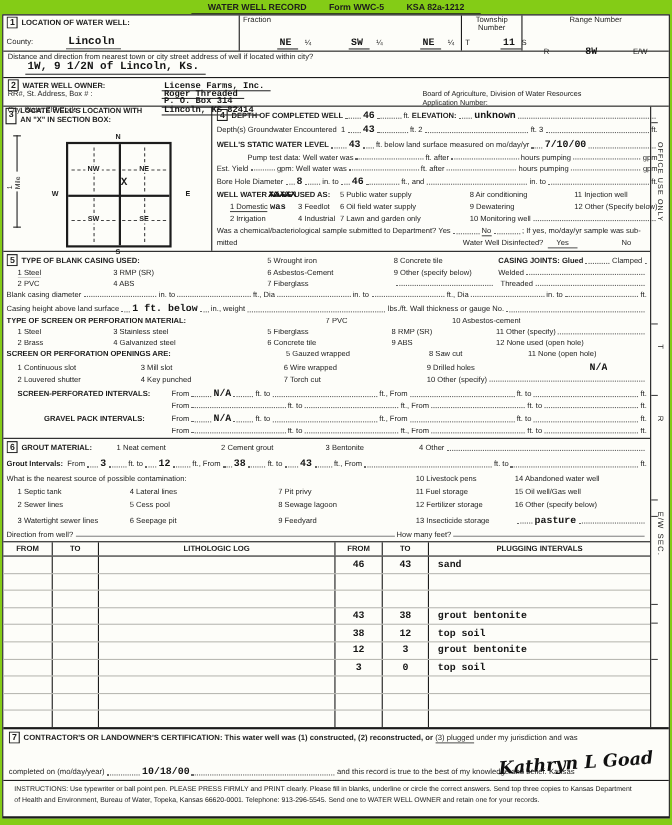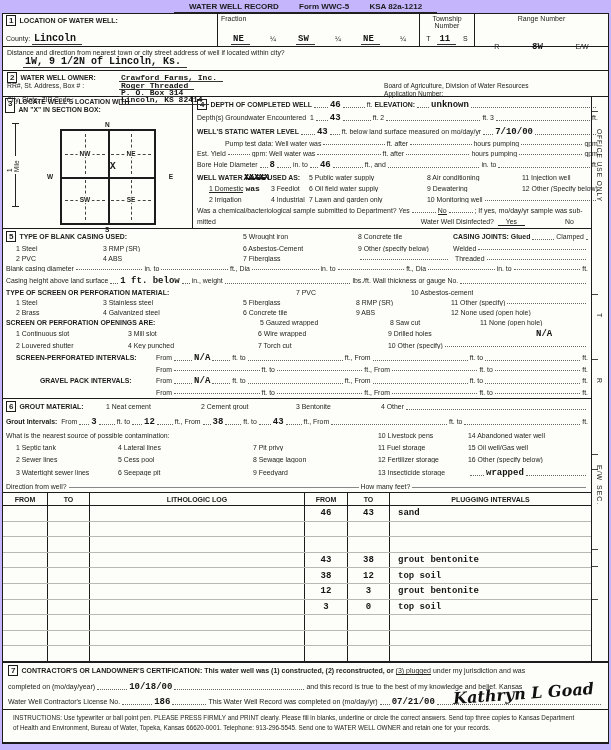--- a/index.html
+++ b/index.html
@@ -1,34 +1,34 @@
 <!DOCTYPE html>
 <html><head>
 <meta charset="utf-8">
 <style>
   * { box-sizing:border-box; margin:0; padding:0; }
   html,body { background:#fff; }
   body { width:611px; height:750px; font-family:"Liberation Sans",sans-serif; color:#1c1c1c; }
-  .page { position:relative; width:611px; height:750px; background:#c4b5fd; overflow:hidden; }
+  .page { position:relative; width:611px; height:750px; background:#84cc16; overflow:hidden; }
 
   
   .hdr { height:13px; text-align:center; font-size:8px; font-weight:bold; padding-top:2px; }
   .hdr .hline { border-bottom:1px solid #222; padding:0 6px 1px 6px; }
   .hdr span span { margin:0 9px; white-space:nowrap; }
 
   .formbox { position:absolute; left:2px; top:13px; width:607px; height:731px; border:1px solid #1c1c1c; border-bottom-width:2px; background:#fdfdf9; }
 
   .line { display:flex; align-items:baseline; white-space:nowrap; overflow:hidden; }
   .d { flex:1 1 8px; border-bottom:1px dotted #666; height:2px; align-self:flex-end; margin:0 2px 2px 2px; min-width:6px; }
   .df { flex:0 0 auto; border-bottom:1px dotted #666; height:2px; align-self:flex-end; margin:0 2px 2px 2px; }
   .nb { display:inline-block; border:1px solid #1c1c1c; font-weight:bold; font-size:8px; line-height:9px; padding:0 2px; margin-right:3px; flex:0 0 auto; }
   .bt { font-weight:bold; }
   .tw { font-family:"Liberation Mono","DejaVu Sans Mono",monospace; font-size:9px; font-weight:bold; white-space:nowrap; color:#151515; }
   .tws { font-family:"Liberation Mono","DejaVu Sans Mono",monospace; font-size:8px; font-weight:bold; white-space:nowrap; color:#151515; }
-  .vul { border-bottom:1px solid #333; padding:0 6px 0 2px; }
+  .vul { border-bottom:1px solid #333; padding:0 6px 0 2px;margin-left:28px; }
   .sel { border-bottom:1px solid #222; }
   .c { display:inline-block; flex:0 0 auto; overflow:hidden; }
 
   
   .s1row { display:flex; height:33px; border-bottom:1px solid #1c1c1c; font-size:7px; }
   .s1row > div { border-right:1px solid #1c1c1c; padding:1px 3px; display:flex; flex-direction:column; justify-content:space-between; }
   .s1row > div:last-child { border-right:0;gap:20px; }
   .s1c1 { width:215px; } .s1c2 { width:202px; } .s1c3 { width:85px; } .s1c4 { width:55px; } .s1c5 { flex:1; }
   .ctr { text-align:center; }
   .sprd { display:flex; justify-content:space-around; align-items:baseline; }
@@ -156,21 +156,21 @@
       <div>Distance and direction from nearest town or city street address of well if located within city?</div>
       <div class="tw vul" style="display:inline-block">1W, 9 1/2N of Lincoln, Ks.</div>
     </div>
 
     <div class="s2">
       <div class="r">
           <span class="lab line">
             <span class="nb">2</span>
             <span class="bt">WATER WELL OWNER:</span>
           </span>
-          <span class="tws vul">Crawford Farms, Inc.</span>
+          <span class="tws vul">License Farms, Inc.</span>
         </div>
       <div class="r">
           <span class="lab">RR#, St. Address, Box # :</span>
           <span class="tws vul">Roger Threaded</span>
         </div>
       <div class="r">
           <span class="lab"></span>
           <span class="tws vul">P. O. Box 314</span>
         </div>
       <div class="r">
@@ -474,21 +474,21 @@
               <span class="c" style="width:125px">8 Sewage lagoon</span>
               <span class="c" style="width:90px">12 Fertilizer storage</span>
               <span>16 Other (specify below)</span>
             </div>
           <div class="line ind">
               <span class="c" style="width:102px">3 Watertight sewer lines</span>
               <span class="c" style="width:135px">6 Seepage pit</span>
               <span class="c" style="width:125px">9 Feedyard</span>
               <span class="c" style="width:90px">13 Insecticide storage</span>
               <span class="df" style="width:14px"></span>
-              <span class="tw">wrapped</span>
+              <span class="tw">pasture</span>
               <span class="d"></span>
             </div>
           <div class="line">
               <span>Direction from well?</span>
               <span class="df" style="width:290px;border-bottom-style:solid;border-color:#888"></span>
               <span>How many feet?</span>
               <span class="d" style="border-bottom-style:solid;border-color:#888"></span>
             </div>
         </div>
 
@@ -603,30 +603,20 @@
 
     <div class="s7">
       <div class="line"><span class="nb">7</span><span class="bt">CONTRACTOR'S OR LANDOWNER'S CERTIFICATION: This water well was (1) constructed, (2) reconstructed, or</span>&nbsp;<span class="sel">(3) plugged</span>&nbsp;<span>under my jurisdiction and was</span></div>
       <div class="line">
           <span>completed on (mo/day/year)</span>
           <span class="df" style="width:30px"></span>
           <span class="tw">10/18/00</span>
           <span class="df" style="width:130px"></span>
           <span>and this record is true to the best of my knowledge and belief. Kansas</span>
         </div>
-      <div class="line">
-          <span>Water Well Contractor's License No.</span>
-          <span class="df" style="width:30px"></span>
-          <span class="tw">186</span>
-          <span class="df" style="width:34px"></span>
-          <span>This Water Well Record was completed on (mo/day/yr)</span>
-          <span class="df" style="width:10px"></span>
-          <span class="tw">07/21/00</span>
-          <span class="d"></span>
-        </div>
       <span class="sig">Kathryn L Goad</span>
     </div>
 
     <div class="instr">
       <div>INSTRUCTIONS: Use typewriter or ball point pen. PLEASE PRESS FIRMLY and PRINT clearly. Please fill in blanks, underline or circle the correct answers. Send top three copies to Kansas Department</div>
       <div>of Health and Environment, Bureau of Water, Topeka, Kansas 66620-0001. Telephone: 913-296-5545. Send one to WATER WELL OWNER and retain one for your records.</div>
     </div>
 
   </div>
 </div>

